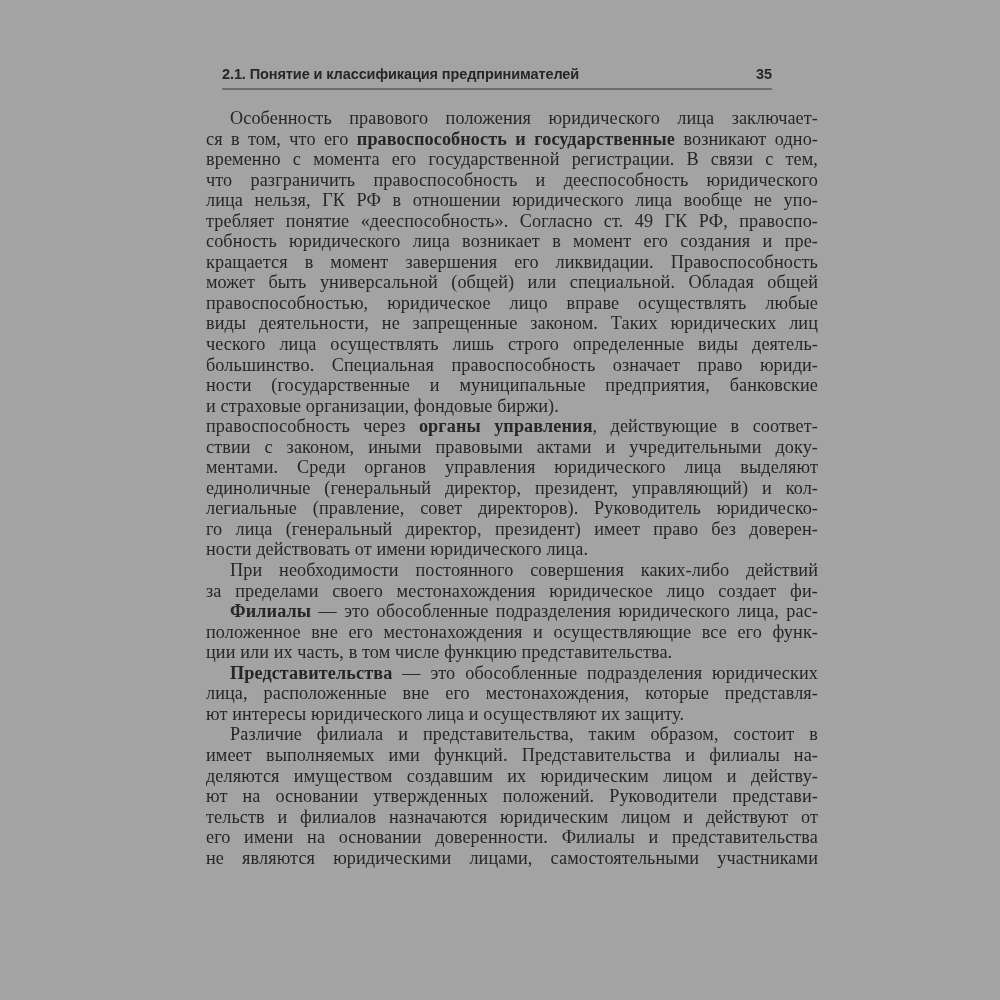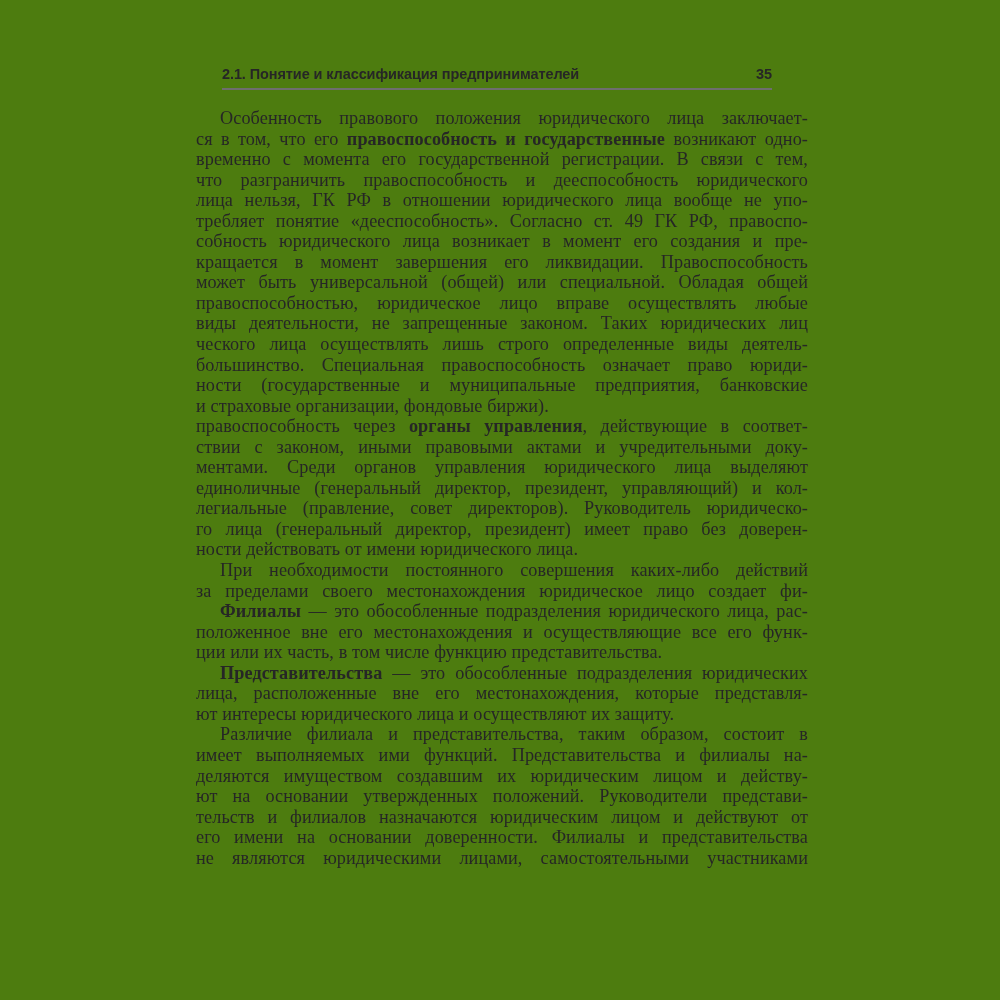--- a/index.html
+++ b/index.html
@@ -4,21 +4,21 @@
 <style>
   html, body {
     margin: 0;
     padding: 0;
     background: #ffffff;
   }
   .page {
     position: relative;
     width: 1000px;
     height: 1000px;
-    background: #4d7c0f;
+    background: #a3a3a3;
     overflow: hidden;
     font-family: "Liberation Serif", "DejaVu Serif", serif;
     color: var(--ink, #262626);
   }
   .header {
     position: absolute;
     left: 222px;
     top: 66px;
     width: 550px;
     display: flex;
@@ -34,21 +34,21 @@
   .header-rule {
     position: absolute;
     left: 222px;
     top: 88px;
     width: 550px;
     height: 2px;
     background: var(--rule, #6e6e6e);
   }
   .body-text {
     position: absolute;
-    left: 196px;
+    left: 206px;
     top: 108px;
     width: 612px;
     font-size: 18.2px;
     line-height: 20.56px;
     letter-spacing: 0.1px;
   }
   .paragraph { margin: 0; }
   .line {
     height: 20.56px;
     overflow: hidden;

